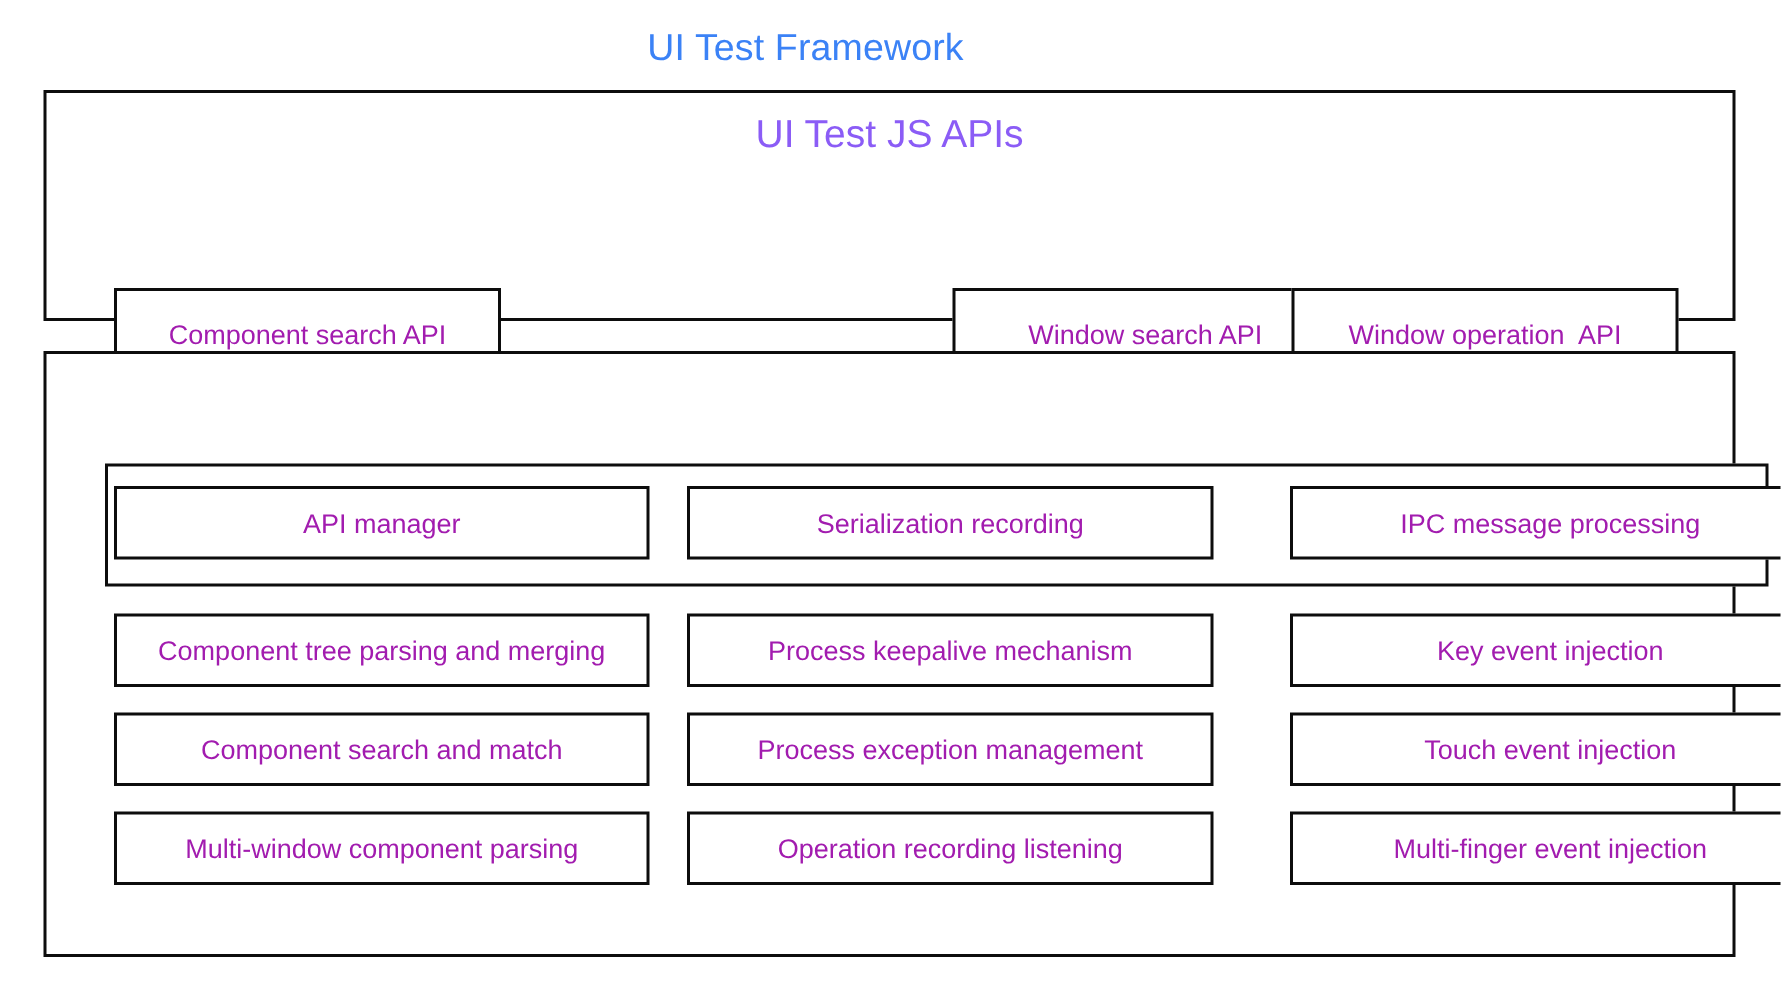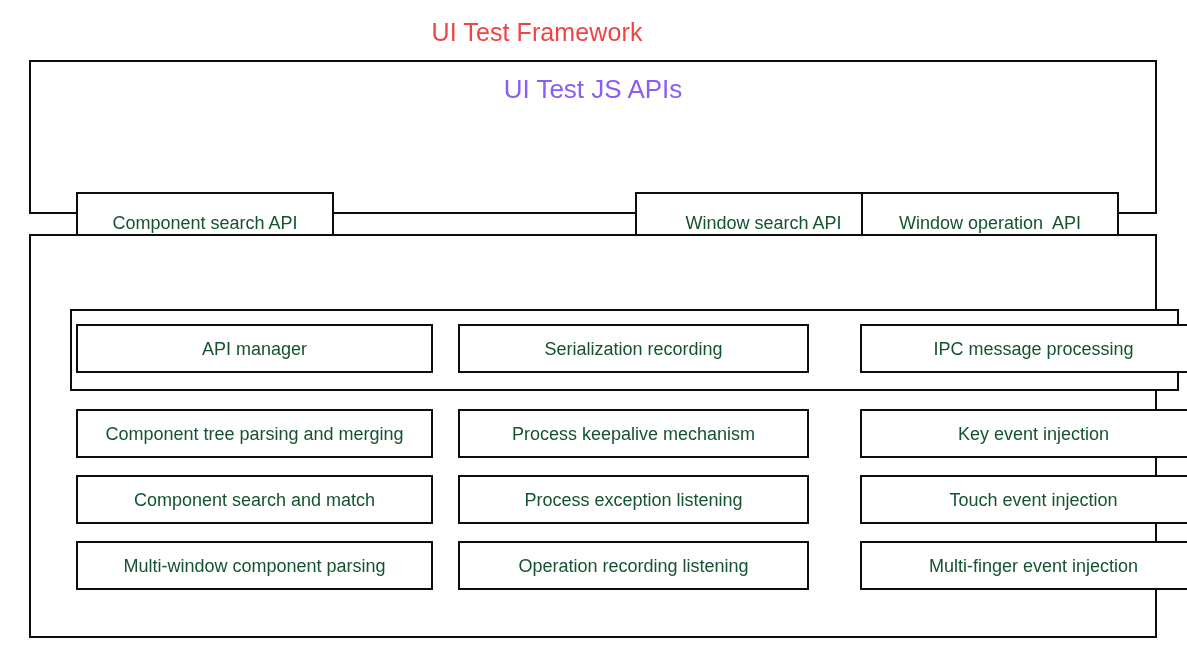--- a/index.html
+++ b/index.html
@@ -28,21 +28,21 @@
   .doc-title {
     position: absolute;
     left: 0;
     top: 16px;
     width: 1074px;
     text-align: center;
     font-size: 25px;
     font-weight: 400;
     letter-spacing: 0.1px;
     line-height: 32px;
-    color: #ef4444;
+    color: #3b82f6;
   }
 
   
   .section {
     position: absolute;
     box-sizing: border-box;
     border: 2.5px solid #0d0d0d;
     background: #ffffff;
   }
   .section-title {
@@ -66,21 +66,21 @@
   .cell {
     position: absolute;
     box-sizing: border-box;
     border: 2.5px solid #0d0d0d;
     background: #ffffff;
     display: flex;
     align-items: center;
     justify-content: center;
     font-size: 18px;
     font-weight: 400;
-    color: #14532d;
+    color: #a21caf;
     white-space: pre;
     text-align: center;
     line-height: 22px;
   }
 
   
   #apis-section {
     left: 29px;
     top: 60px;
     width: 1128px;
@@ -147,21 +147,21 @@
 
     <div class="cell grid-cell row-0 col-0">API manager</div>
     <div class="cell grid-cell row-0 col-1">Serialization recording</div>
     <div class="cell grid-cell row-0 col-2">IPC message processing</div>
 
     <div class="cell grid-cell row-1 col-0">Component tree parsing and merging</div>
     <div class="cell grid-cell row-1 col-1">Process keepalive mechanism</div>
     <div class="cell grid-cell row-1 col-2">Key event injection</div>
 
     <div class="cell grid-cell row-2 col-0">Component search and match</div>
-    <div class="cell grid-cell row-2 col-1">Process exception listening</div>
+    <div class="cell grid-cell row-2 col-1">Process exception management</div>
     <div class="cell grid-cell row-2 col-2">Touch event injection</div>
 
     <div class="cell grid-cell row-3 col-0">Multi-window component parsing</div>
     <div class="cell grid-cell row-3 col-1">Operation recording listening</div>
     <div class="cell grid-cell row-3 col-2">Multi-finger event injection</div>
   </div>
 
 </div>
 
 </body></html>

